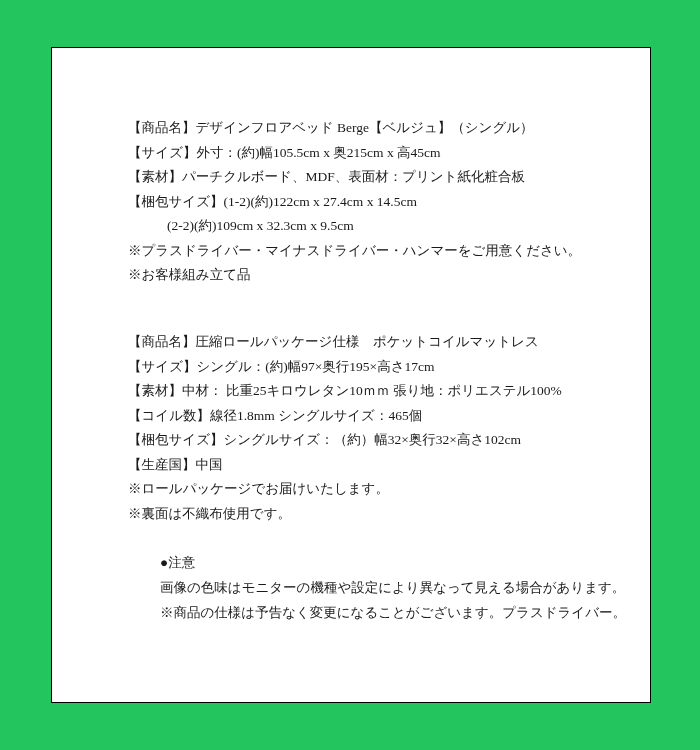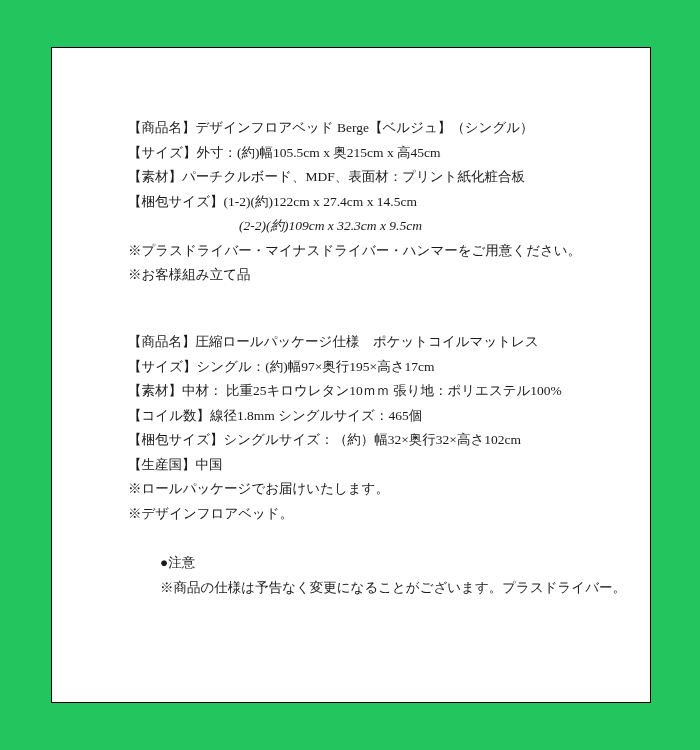--- a/index.html
+++ b/index.html
@@ -46,22 +46,21 @@
   }
   .block-notice {
     top: 550px;
     line-height: 25px;
     margin-left: 32px;
   }
   .line {
     white-space: pre;
   }
   .line.indent {
-    margin-left: 111px;
-    font-style: italic;
+    margin-left: 39px;
   }
 </style>
 </head>
 <body>
 
 <div class="canvas">
   <div class="frame"></div>
 
   <div class="text-block block-bed">
     <div class="line">【商品名】デザインフロアベッド Berge【ベルジュ】（シングル）</div>
@@ -74,20 +73,21 @@
   </div>
 
   <div class="text-block block-mattress">
     <div class="line">【商品名】圧縮ロールパッケージ仕様　ポケットコイルマットレス</div>
     <div class="line">【サイズ】シングル：(約)幅97×奥行195×高さ17cm</div>
     <div class="line">【素材】中材： 比重25キロウレタン10ｍｍ 張り地：ポリエステル100%</div>
     <div class="line">【コイル数】線径1.8mm シングルサイズ：465個</div>
     <div class="line">【梱包サイズ】シングルサイズ：（約）幅32×奥行32×高さ102cm</div>
     <div class="line">【生産国】中国</div>
     <div class="line">※ロールパッケージでお届けいたします。</div>
-    <div class="line">※デザインフロアベッド。</div>
+    <div class="line">※裏面は不織布使用です。</div>
   </div>
 
   <div class="text-block block-notice">
     <div class="line">●注意</div>
+    <div class="line">画像の色味はモニターの機種や設定により異なって見える場合があります。</div>
     <div class="line">※商品の仕様は予告なく変更になることがございます。プラスドライバー。</div>
   </div>
 </div>
 
 </body></html>

